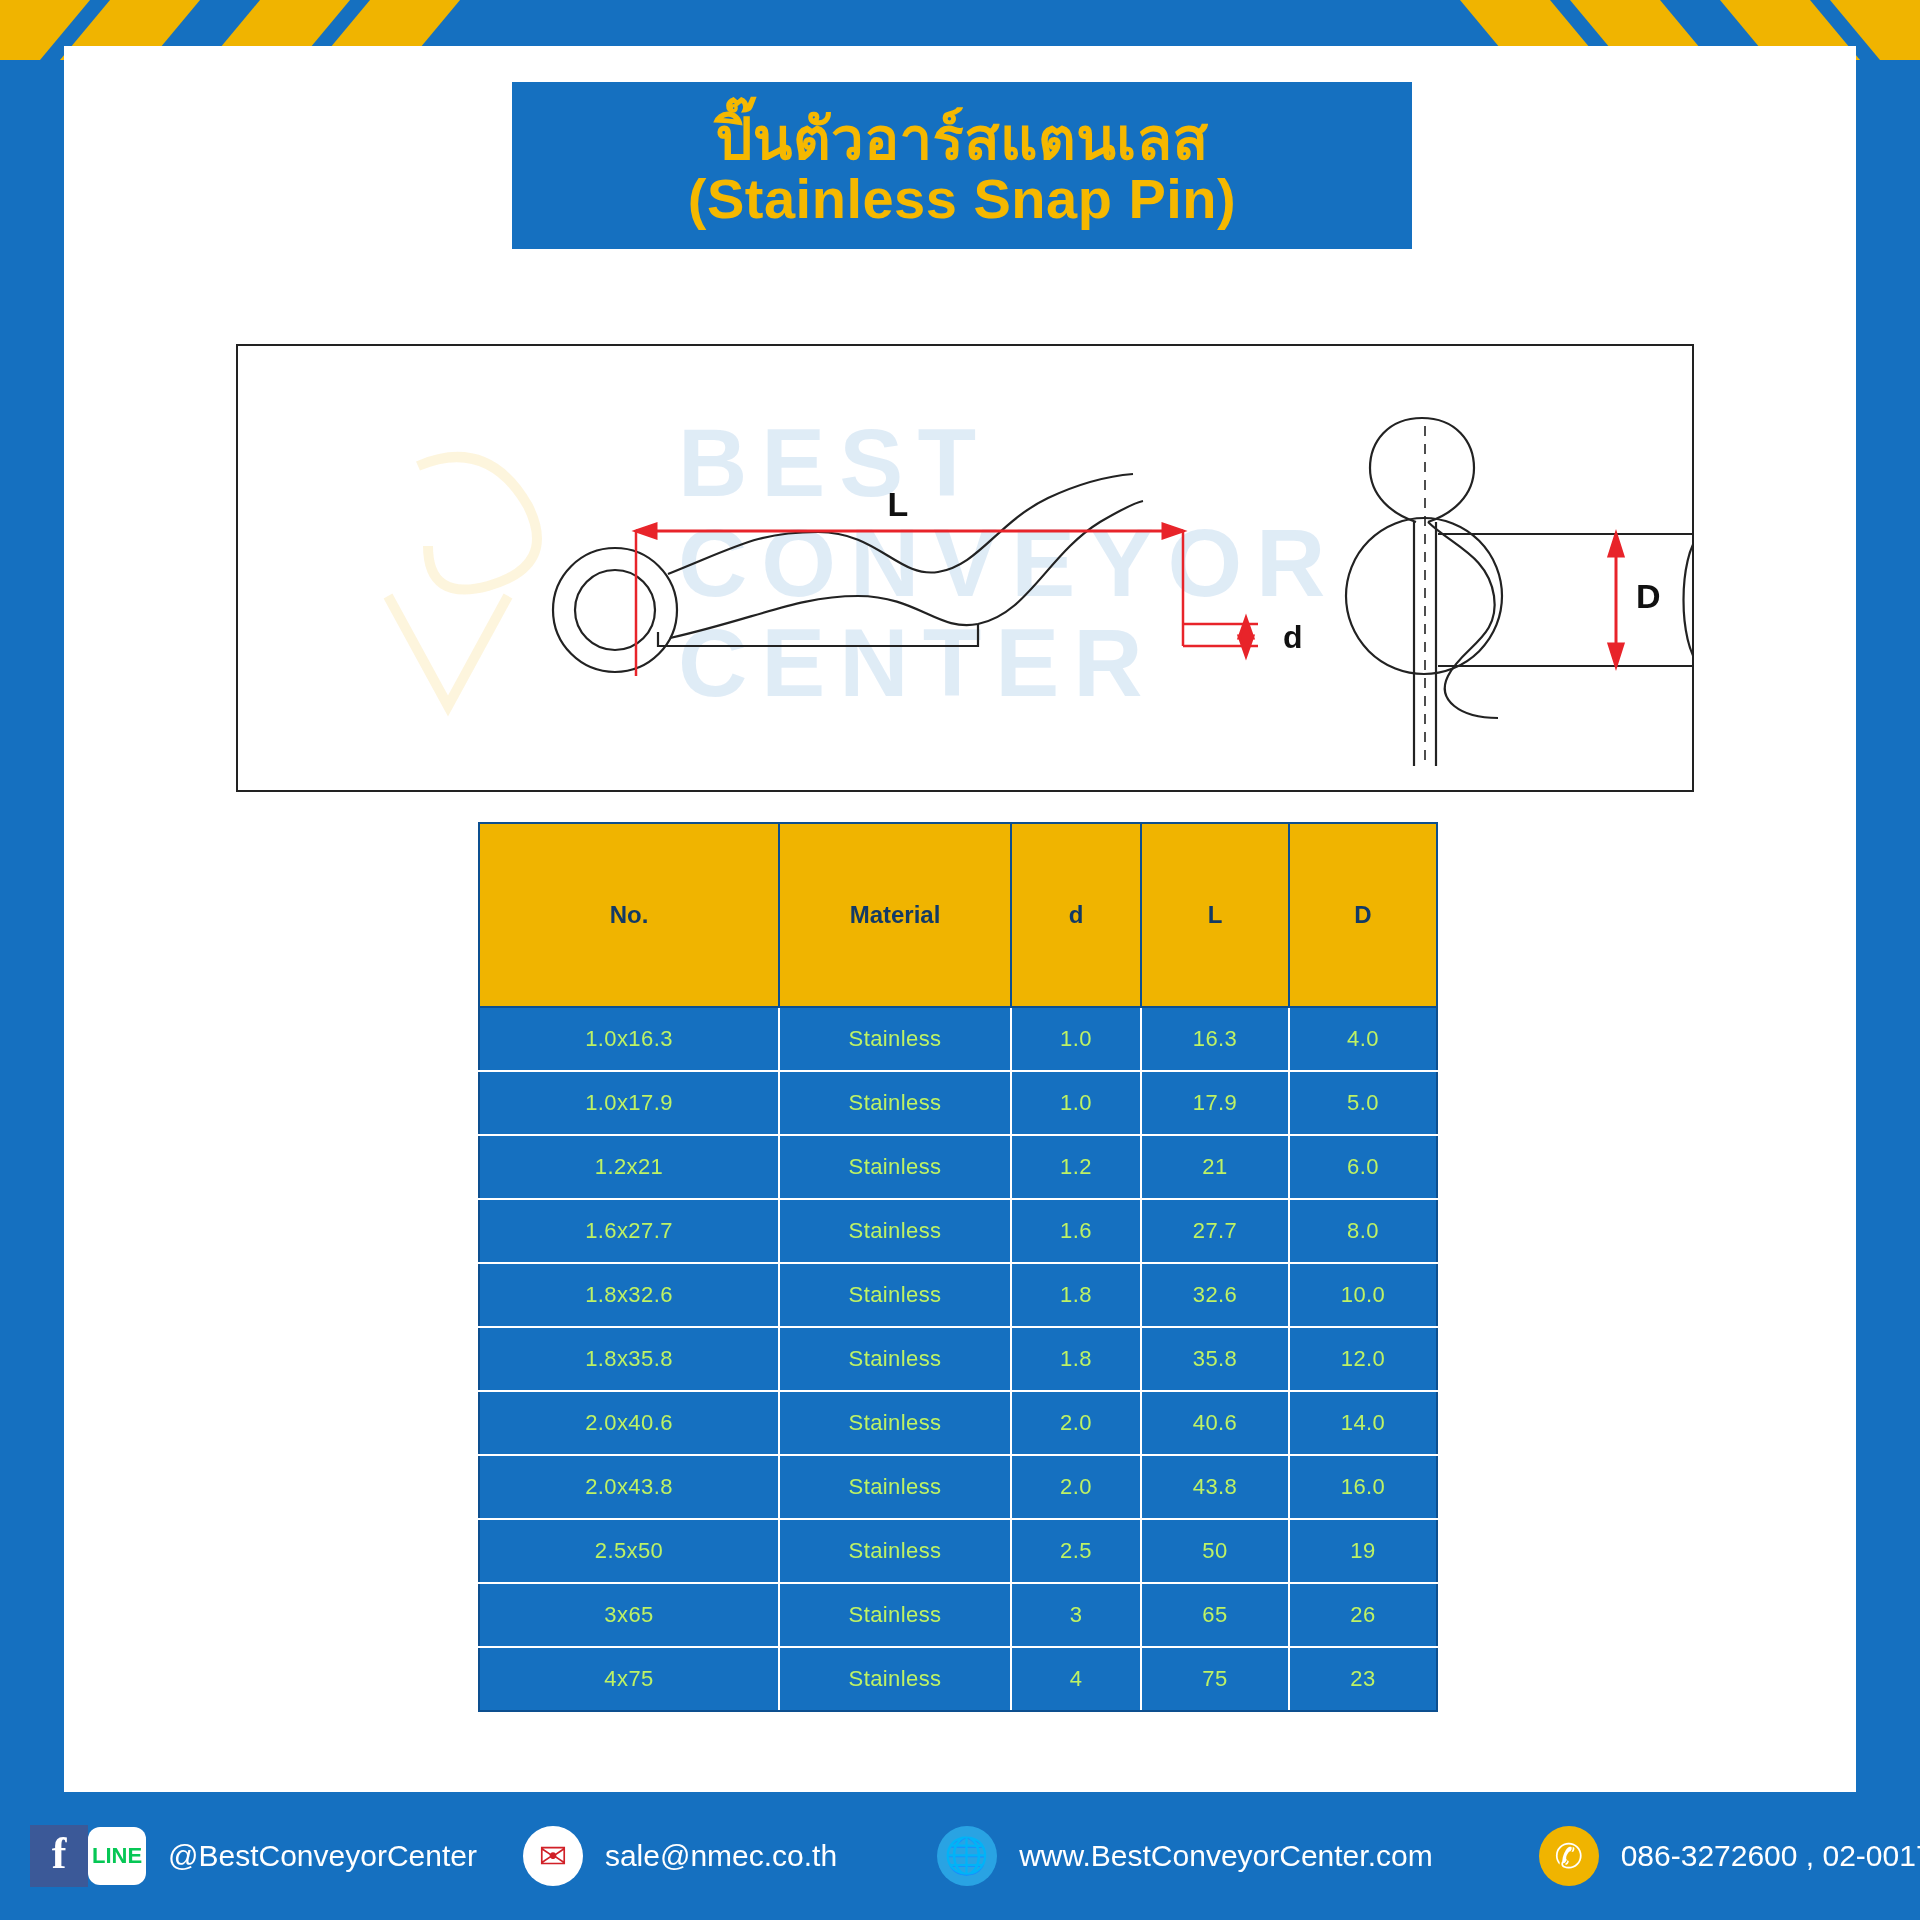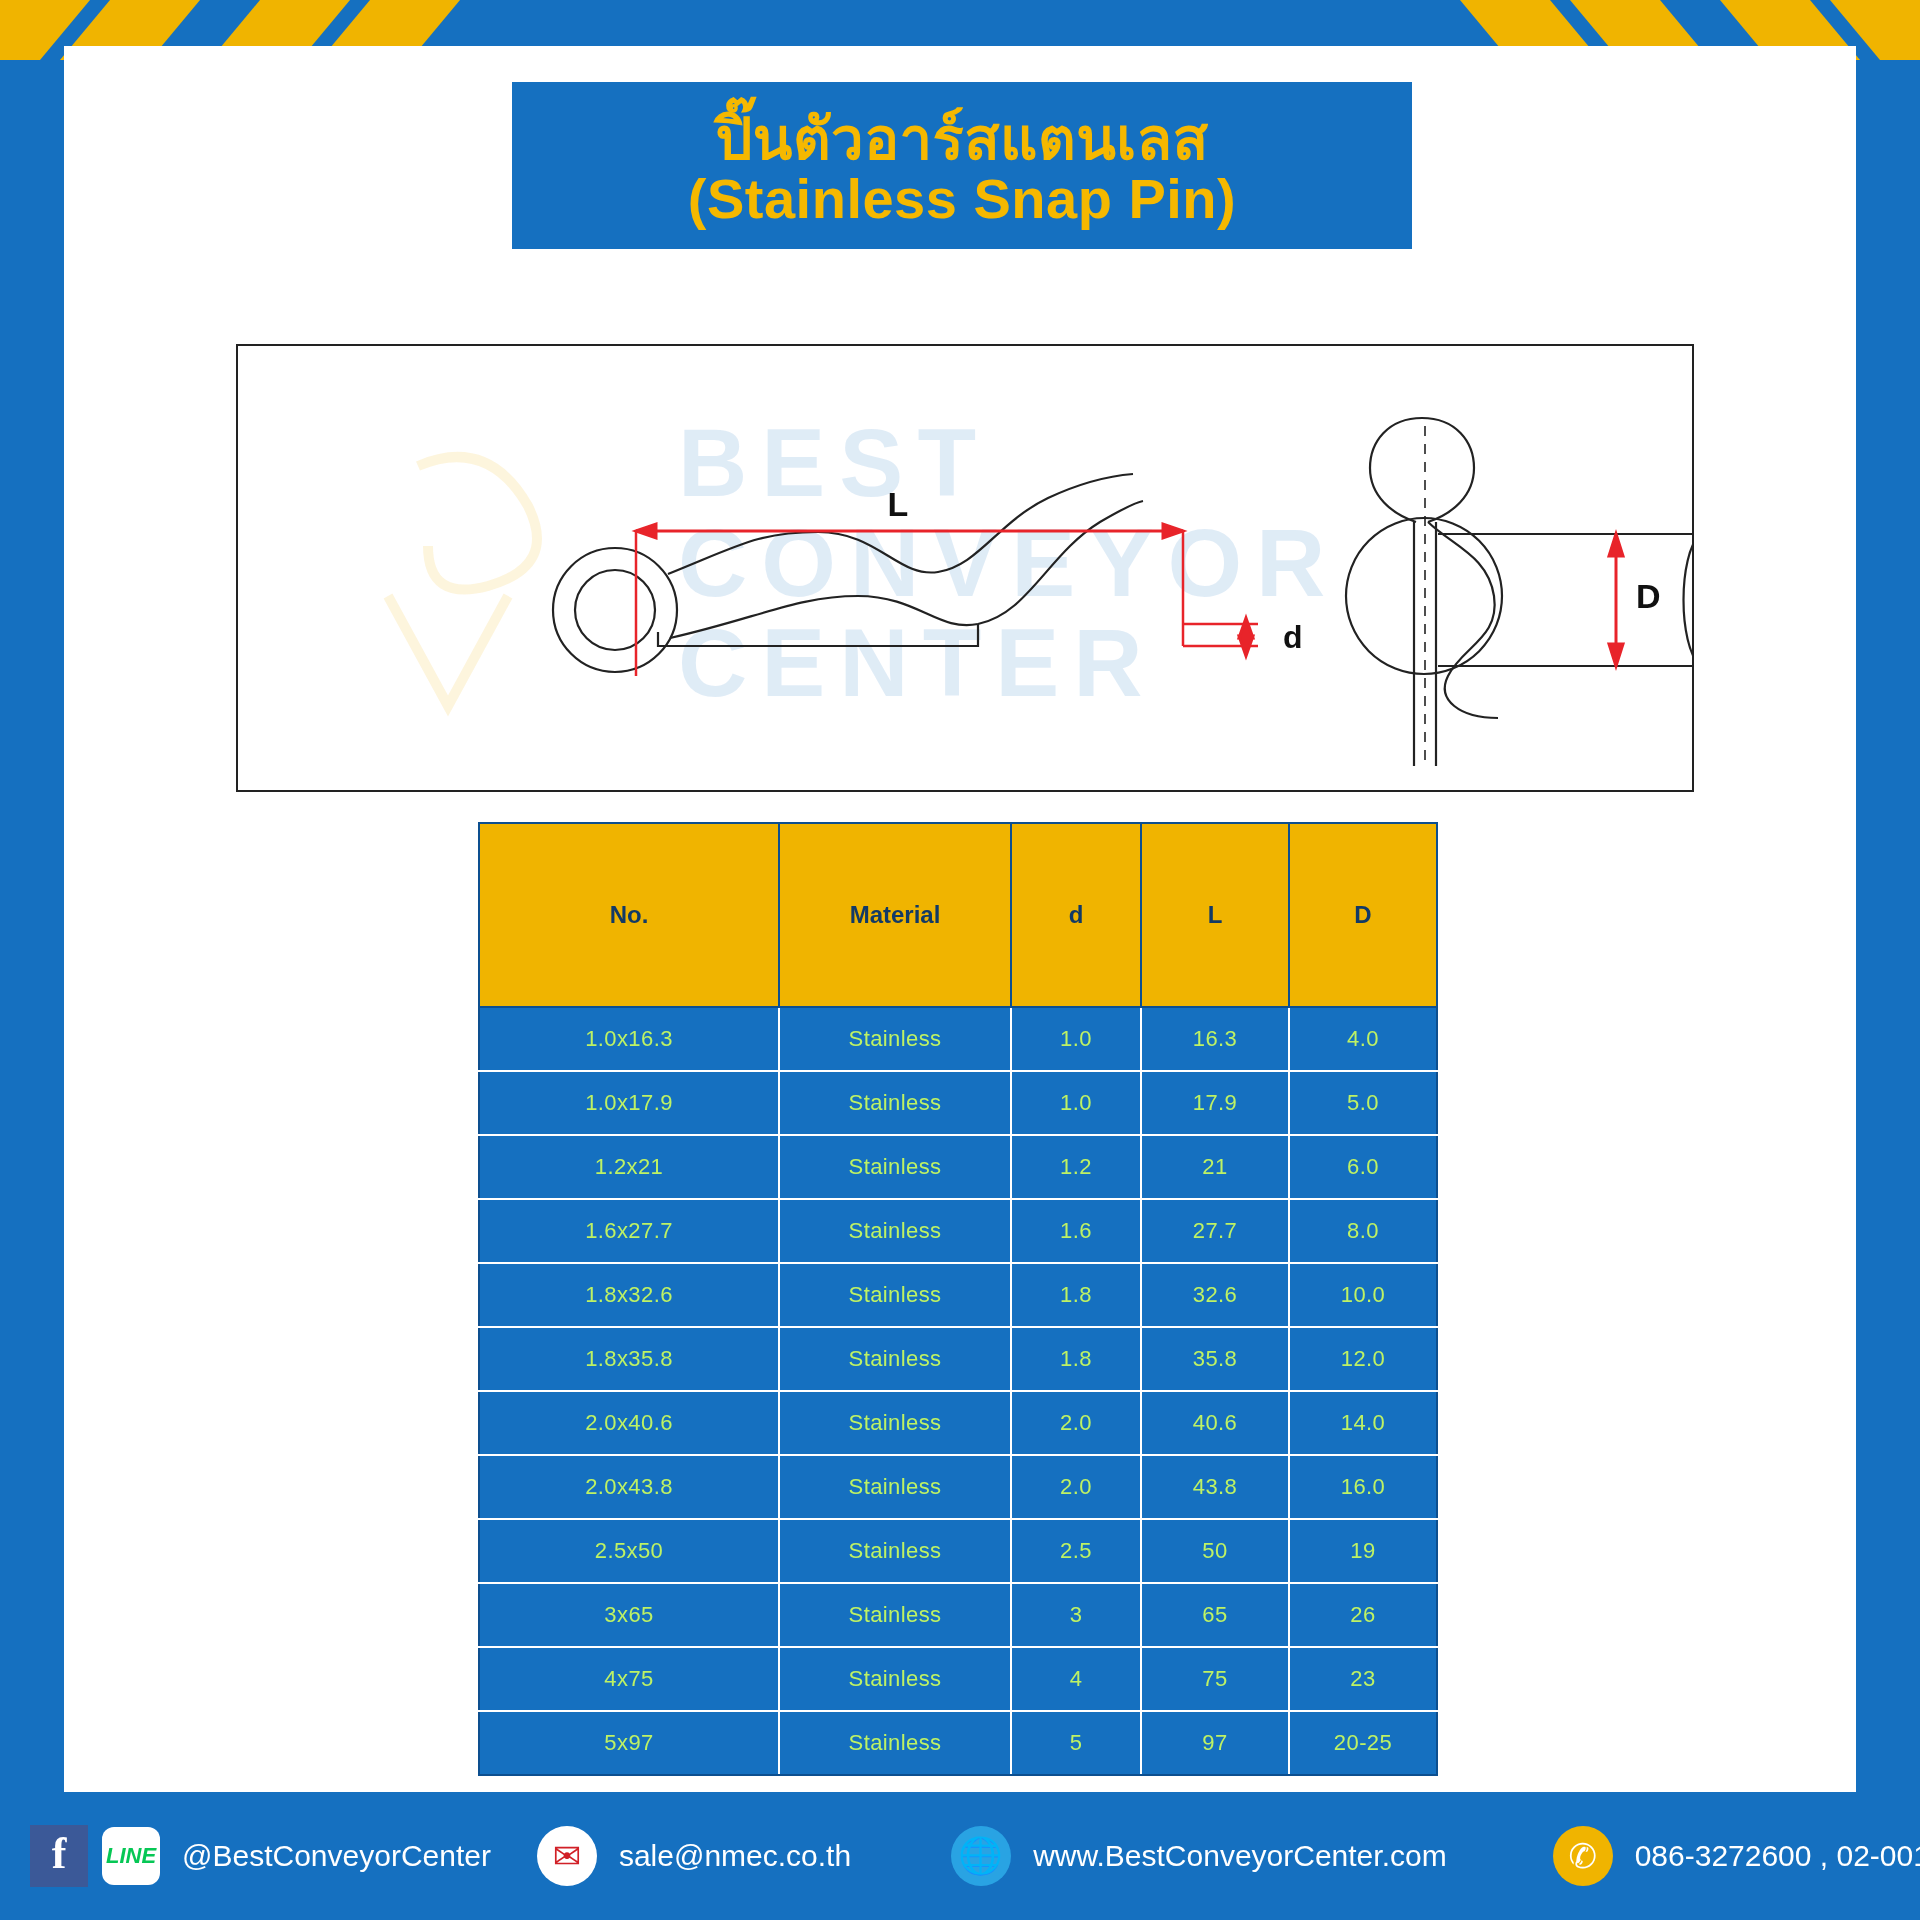--- a/index.html
+++ b/index.html
@@ -368,36 +368,29 @@
           <td>65</td>
           <td>26</td>
         </tr>
         <tr>
           <td>4x75</td>
           <td>Stainless</td>
           <td>4</td>
           <td>75</td>
           <td>23</td>
         </tr>
-        <tr>
-          <td>5x97</td>
-          <td>Stainless</td>
-          <td>5</td>
-          <td>97</td>
-          <td>20-25</td>
-        </tr>
       </tbody>
     </table>
   </div>
 
   <div class="footer">
 
     <div class="footer-item" style="padding-left:30px;">
       <span class="ic ic-fb">f</span>
-      <span class="ic ic-line" style="margin-left:14px;font-style:italic;">LINE</span>
+      <span class="ic ic-line" style="">LINE</span>
       <span class="txt">@BestConveyorCenter</span>
     </div>
 
     <div class="divider"></div>
 
     <div class="footer-item" style="padding-left:34px;">
       <span class="ic ic-mail">✉</span>
       <span class="txt">sale@nmec.co.th</span>
     </div>
 

